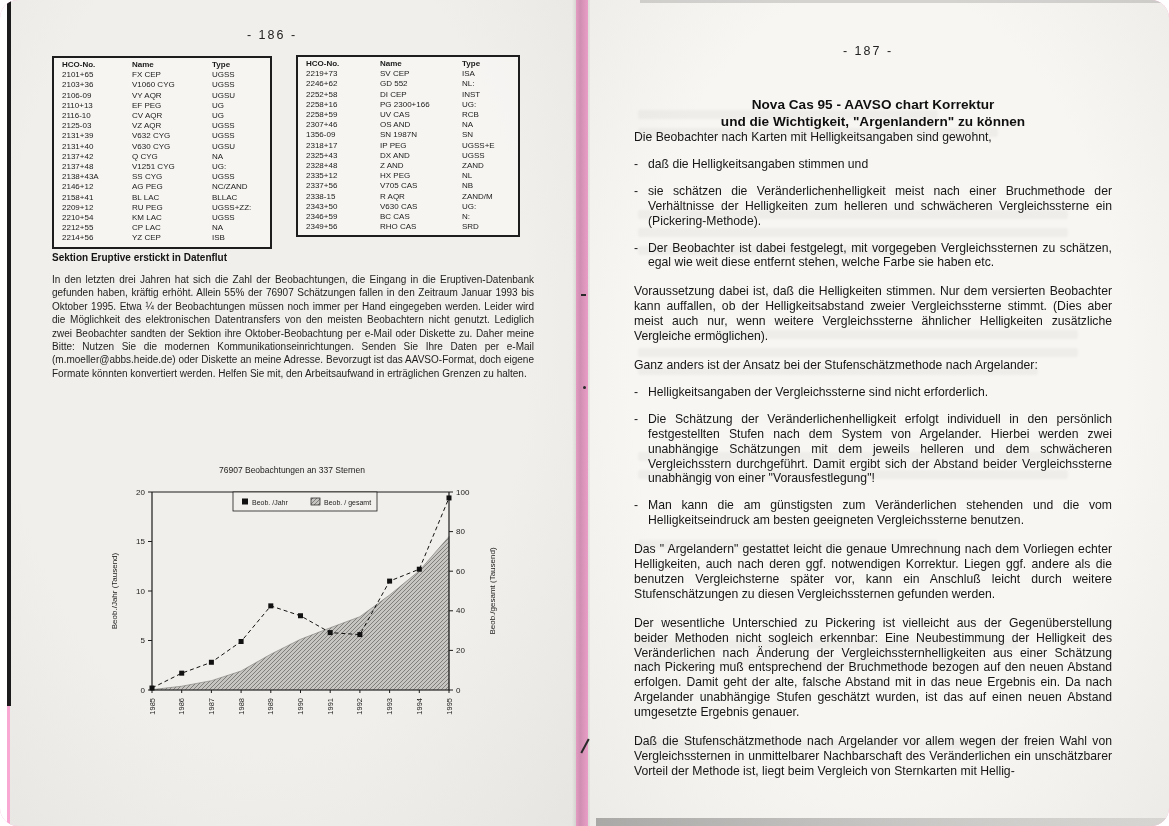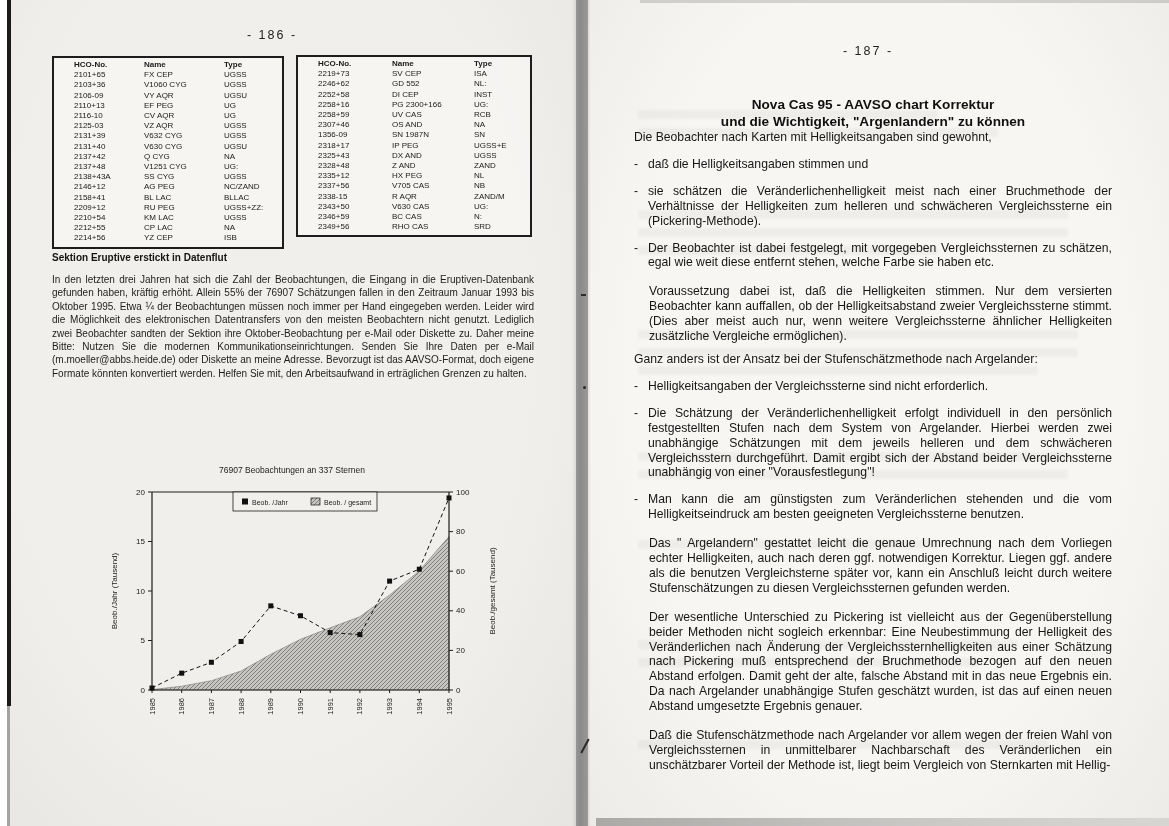--- a/index.html
+++ b/index.html
@@ -1,17 +1,17 @@
 <!DOCTYPE html>
 <html><head>
 <meta charset="utf-8">
 <style>
   html,body{margin:0;padding:0;background:#ffffff;}
   #canvas{position:relative;width:1169px;height:826px;overflow:hidden;
-          font-family:"Liberation Sans", sans-serif;background:#a3a3a3;}
+          font-family:"Liberation Sans", sans-serif;background:#f9a8d4;border-radius:18px;}
 
   
   .page{position:absolute;top:0;height:826px;}
   #left-page{left:10px;width:566px;
     background:radial-gradient(ellipse at 45% 40%, #f1efeb 60%, #e7e5e1 100%);}
   #right-page{left:588px;width:581px;
     background:radial-gradient(ellipse at 50% 45%, #f7f6f3 60%, #edebe7 100%);}
   #seam{position:absolute;left:572px;top:0;width:18px;height:826px;
     background:linear-gradient(to right, rgba(0,0,0,0) 0%, rgba(40,40,40,0.20) 45%, rgba(0,0,0,0.04) 100%);}
   #edge-left-black{position:absolute;left:7px;top:0;width:4px;height:706px;background:#1b1b1b;}
@@ -23,21 +23,21 @@
   #seam-mark-1{left:581px;top:294px;width:5px;height:2px;}
   #seam-mark-2{left:583px;top:386px;width:3px;height:3px;border-radius:50%;}
   #seam-mark-3{left:584px;top:738px;width:2px;height:16px;transform:rotate(28deg);}
 
   
   .pagenum{position:absolute;font-size:12.5px;letter-spacing:2px;color:#222;text-align:center;}
   #pagenum-186{left:22px;top:28px;width:480px;}
   #pagenum-187{left:0;top:44px;width:560px;}
 
   .star-table{position:absolute;border:2px solid #1d1d1d;background:rgba(250,249,246,.6);
-    font-size:8px;line-height:10.2px;color:#1a1a1a;padding:2px 0 3px 20px;}
+    font-size:8px;line-height:10.2px;color:#1a1a1a;padding:2px 0 3px 8px;}
   #star-table-1{left:42px;top:56px;width:208px;}
   #star-table-2{left:286px;top:55px;width:212px;}
   .trow{display:flex;}
   .trow.thead .tcell{font-weight:bold;}
   #star-table-1 .tcell:nth-child(1){width:70px;}
   #star-table-1 .tcell:nth-child(2){width:80px;}
   #star-table-1 .tcell:nth-child(3){width:56px;}
   #star-table-2 .tcell:nth-child(1){width:74px;}
   #star-table-2 .tcell:nth-child(2){width:82px;}
   #star-table-2 .tcell:nth-child(3){width:54px;}
@@ -54,22 +54,22 @@
   #chart-svg{position:absolute;left:95px;top:482px;}
 
   
   #rp-content{position:absolute;left:46px;top:96px;width:478px;color:#161616;
     font-size:12.2px;line-height:14.9px;}
   #rp-title{text-align:center;font-weight:bold;font-size:13.6px;line-height:17px;color:#101010;}
   #rp-intro{}
   .bullet{display:flex;margin-top:12px;}
   .bullet .dash{width:14px;flex:0 0 14px;}
   .bullet .btext{flex:1;text-align:justify;}
-  .rp-para{margin-top:14px;text-align:justify;margin-left:15px;}
-  #rp-lead{margin-top:8px;}
+  .rp-para{margin-top:14px;text-align:justify;}
+  #rp-lead{margin-top:14px;}
 
   
   .bleed{position:absolute;pointer-events:none;background:rgba(95,95,95,0.055);
     filter:blur(1.2px);border-radius:2px;}
 </style>
 </head>
 <body>
 
 <div id="canvas">
 

